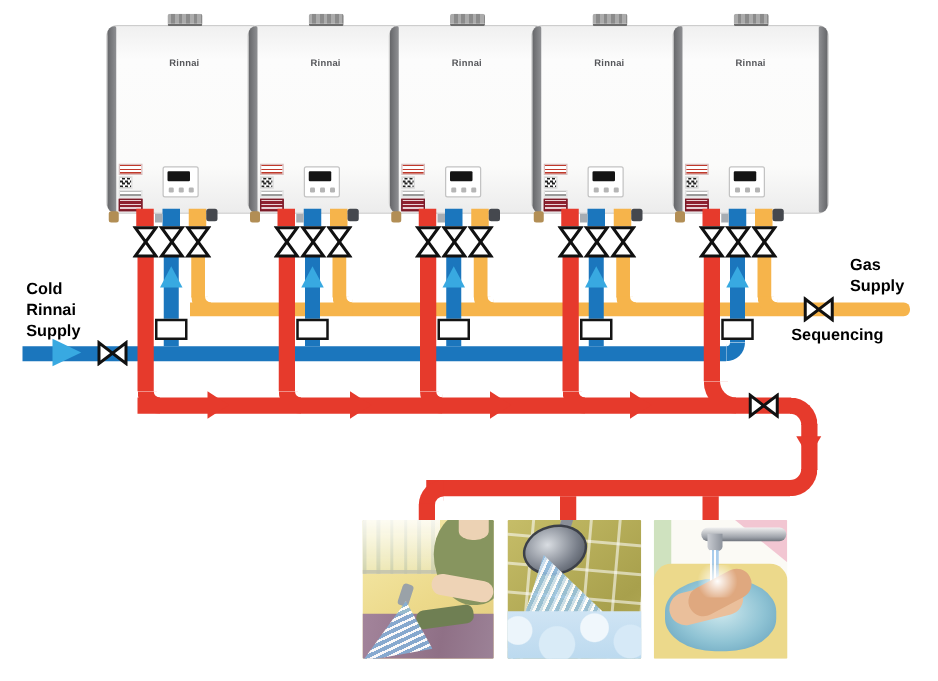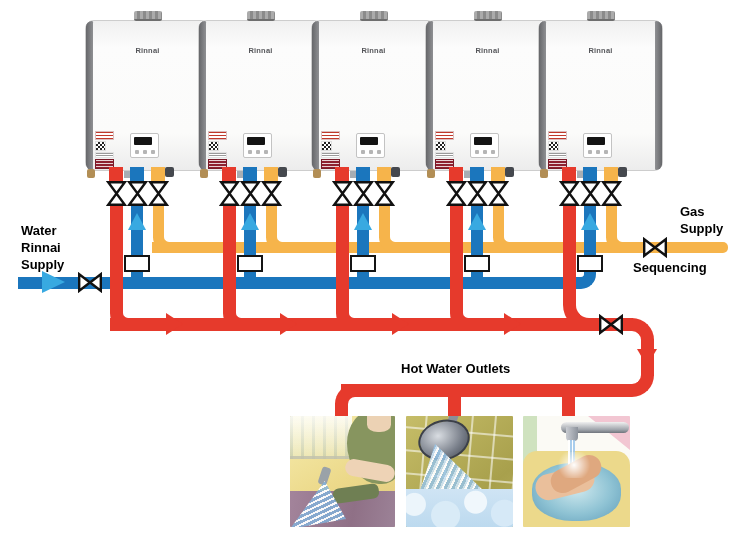--- a/index.html
+++ b/index.html
@@ -397,24 +397,23 @@
           <path d="M23.8 2.2 V18.8 L13 10.5 Z" fill="#fff" stroke="var(--valve)" stroke-width="2.4"></path>
         </svg></div>
       <div class="valve" style="left: 597.5px; top: 314px;"><svg width="26" height="21" viewBox="0 0 26 21">
           <path d="M2.2 2.2 V18.8 L13 10.5 Z" fill="#fff" stroke="var(--valve)" stroke-width="2.4"></path>
           <path d="M23.8 2.2 V18.8 L13 10.5 Z" fill="#fff" stroke="var(--valve)" stroke-width="2.4"></path>
         </svg></div>
     </div>
 
   <div id="labels-layer" class="layer">
     <div class="lbl" style="left:21px;top:222px">
-      <div>Water</div>
+      <div>Cold</div>
       <div>Rinnai</div>
       <div>Supply</div>
     </div>
     <div class="lbl" style="left:680px;top:203px">
       <div>Gas</div>
       <div>Supply</div>
     </div>
     <div class="lbl" style="left:633px;top:259px">Sequencing</div>
-    <div class="lbl" style="left:401px;top:360px">Hot Water Outlets</div>
   </div>
 </div>
 
 </body></html>

